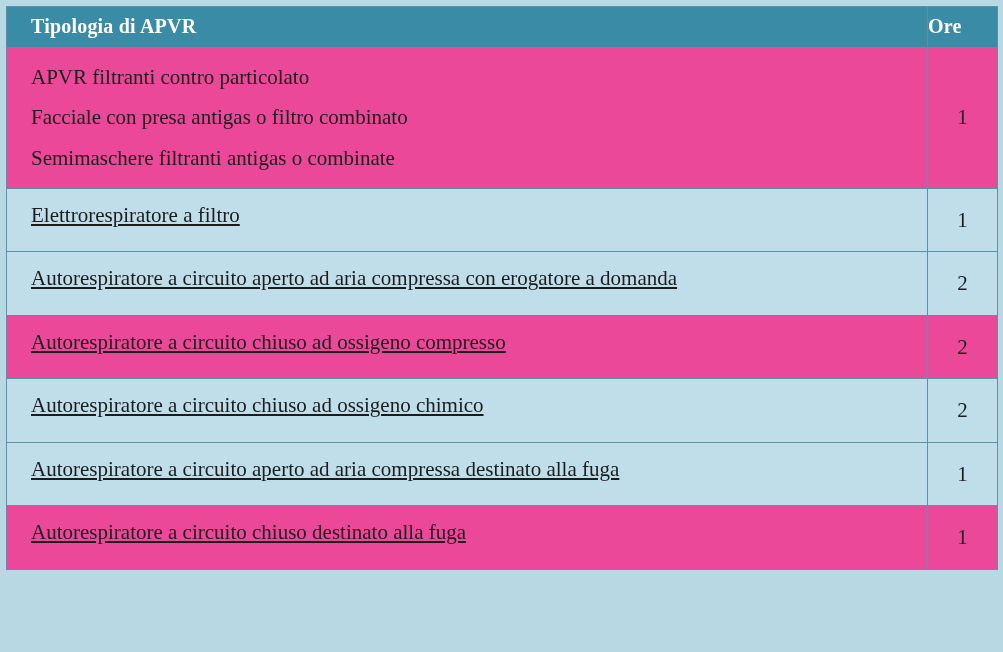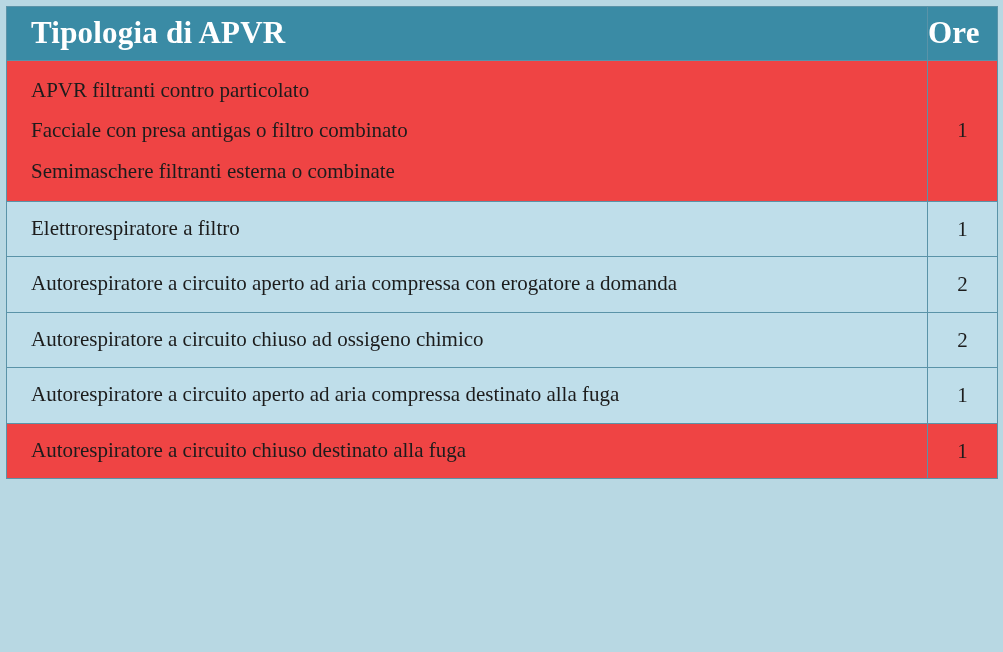--- a/index.html
+++ b/index.html
@@ -26,21 +26,21 @@
     table-layout: fixed;
     background: #dff0f5;
   }
   table.apvr th, table.apvr td {
     border: 1px solid #5a93a8;
     vertical-align: middle;
   }
   thead th {
     background: #3a8ba5;
     color: #ffffff;
-    font-size: 31px;
+    font-size: 20px;
     font-weight: bold;
     text-align: left;
     padding: 8px 0 9px 24px;
     letter-spacing: 0.2px;
   }
   thead th.ore {
     text-align: left;
     padding-left: 0;
   }
   col.c-type { width: 921px; }
@@ -52,22 +52,22 @@
     color: #1c1c1c;
     line-height: 1.92;
   }
   td.type .line { display: block; white-space: nowrap; }
   td.ore {
     text-align: center;
     font-size: 21px;
     color: #1c1c1c;
   }
   tr.alt td { background: #bfdeea; }
-  tr.plain td { background: #ef4444; }
-  .single td.type { line-height: 1.5; padding-top: 11px; padding-bottom: 12px; }
+  tr.plain td { background: #ec4899; }
+  .single td.type { line-height: 1.5; padding-top: 11px; padding-bottom: 20px; text-decoration: underline; }
 </style>
 </head>
 <body>
 
 <div class="table-wrap">
   <table class="apvr">
     <colgroup>
       <col class="c-type">
       <col class="c-ore">
     </colgroup>
@@ -75,33 +75,39 @@
       <tr>
         <th class="type">Tipologia di APVR</th>
         <th class="ore">Ore</th>
       </tr>
     </thead>
     <tbody>
       <tr class="plain">
         <td class="type">
           <span class="line">APVR filtranti contro particolato</span>
           <span class="line">Facciale con presa antigas o filtro combinato</span>
-          <span class="line">Semimaschere filtranti esterna o combinate</span>
+          <span class="line">Semimaschere filtranti antigas o combinate</span>
         </td>
         <td class="ore">1</td>
       </tr>
       <tr class="alt single">
         <td class="type">
           <span class="line">Elettrorespiratore a filtro</span>
         </td>
         <td class="ore">1</td>
       </tr>
       <tr class="alt single">
         <td class="type">
           <span class="line">Autorespiratore a circuito aperto ad aria compressa con erogatore a domanda</span>
+        </td>
+        <td class="ore">2</td>
+      </tr>
+      <tr class="plain single">
+        <td class="type">
+          <span class="line">Autorespiratore a circuito chiuso ad ossigeno compresso</span>
         </td>
         <td class="ore">2</td>
       </tr>
       <tr class="alt single">
         <td class="type">
           <span class="line">Autorespiratore a circuito chiuso ad ossigeno chimico</span>
         </td>
         <td class="ore">2</td>
       </tr>
       <tr class="alt single">

